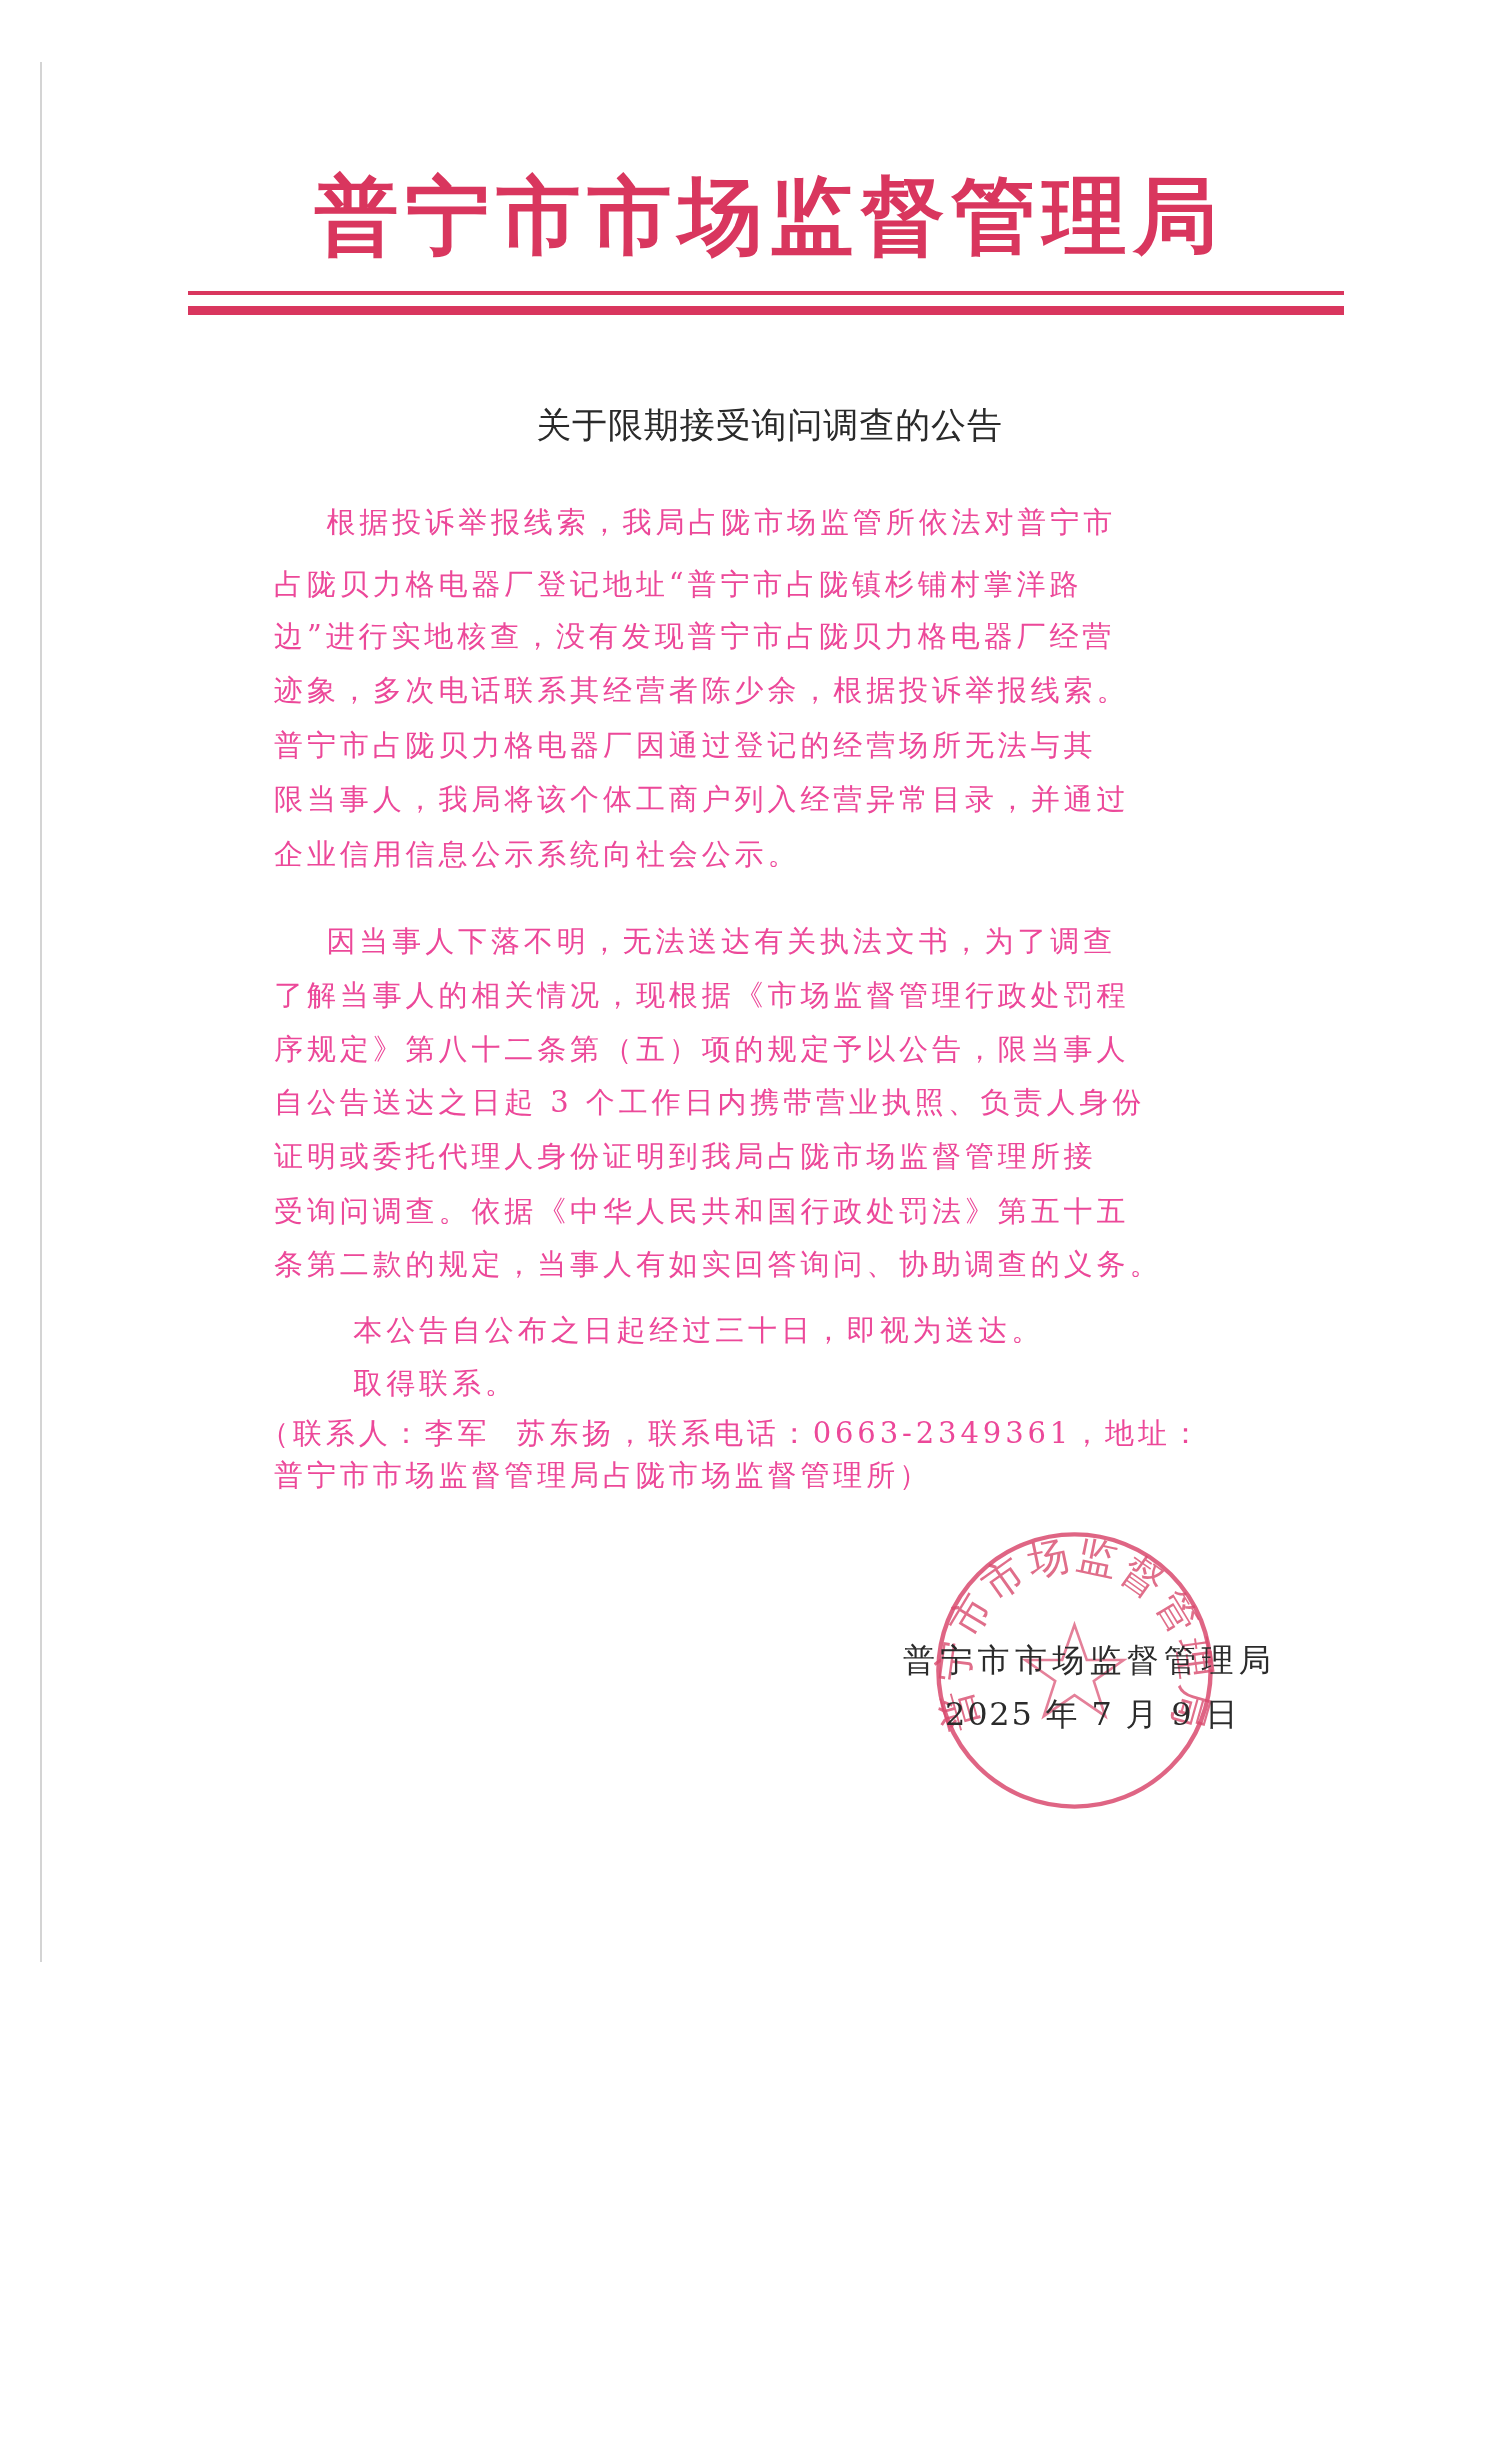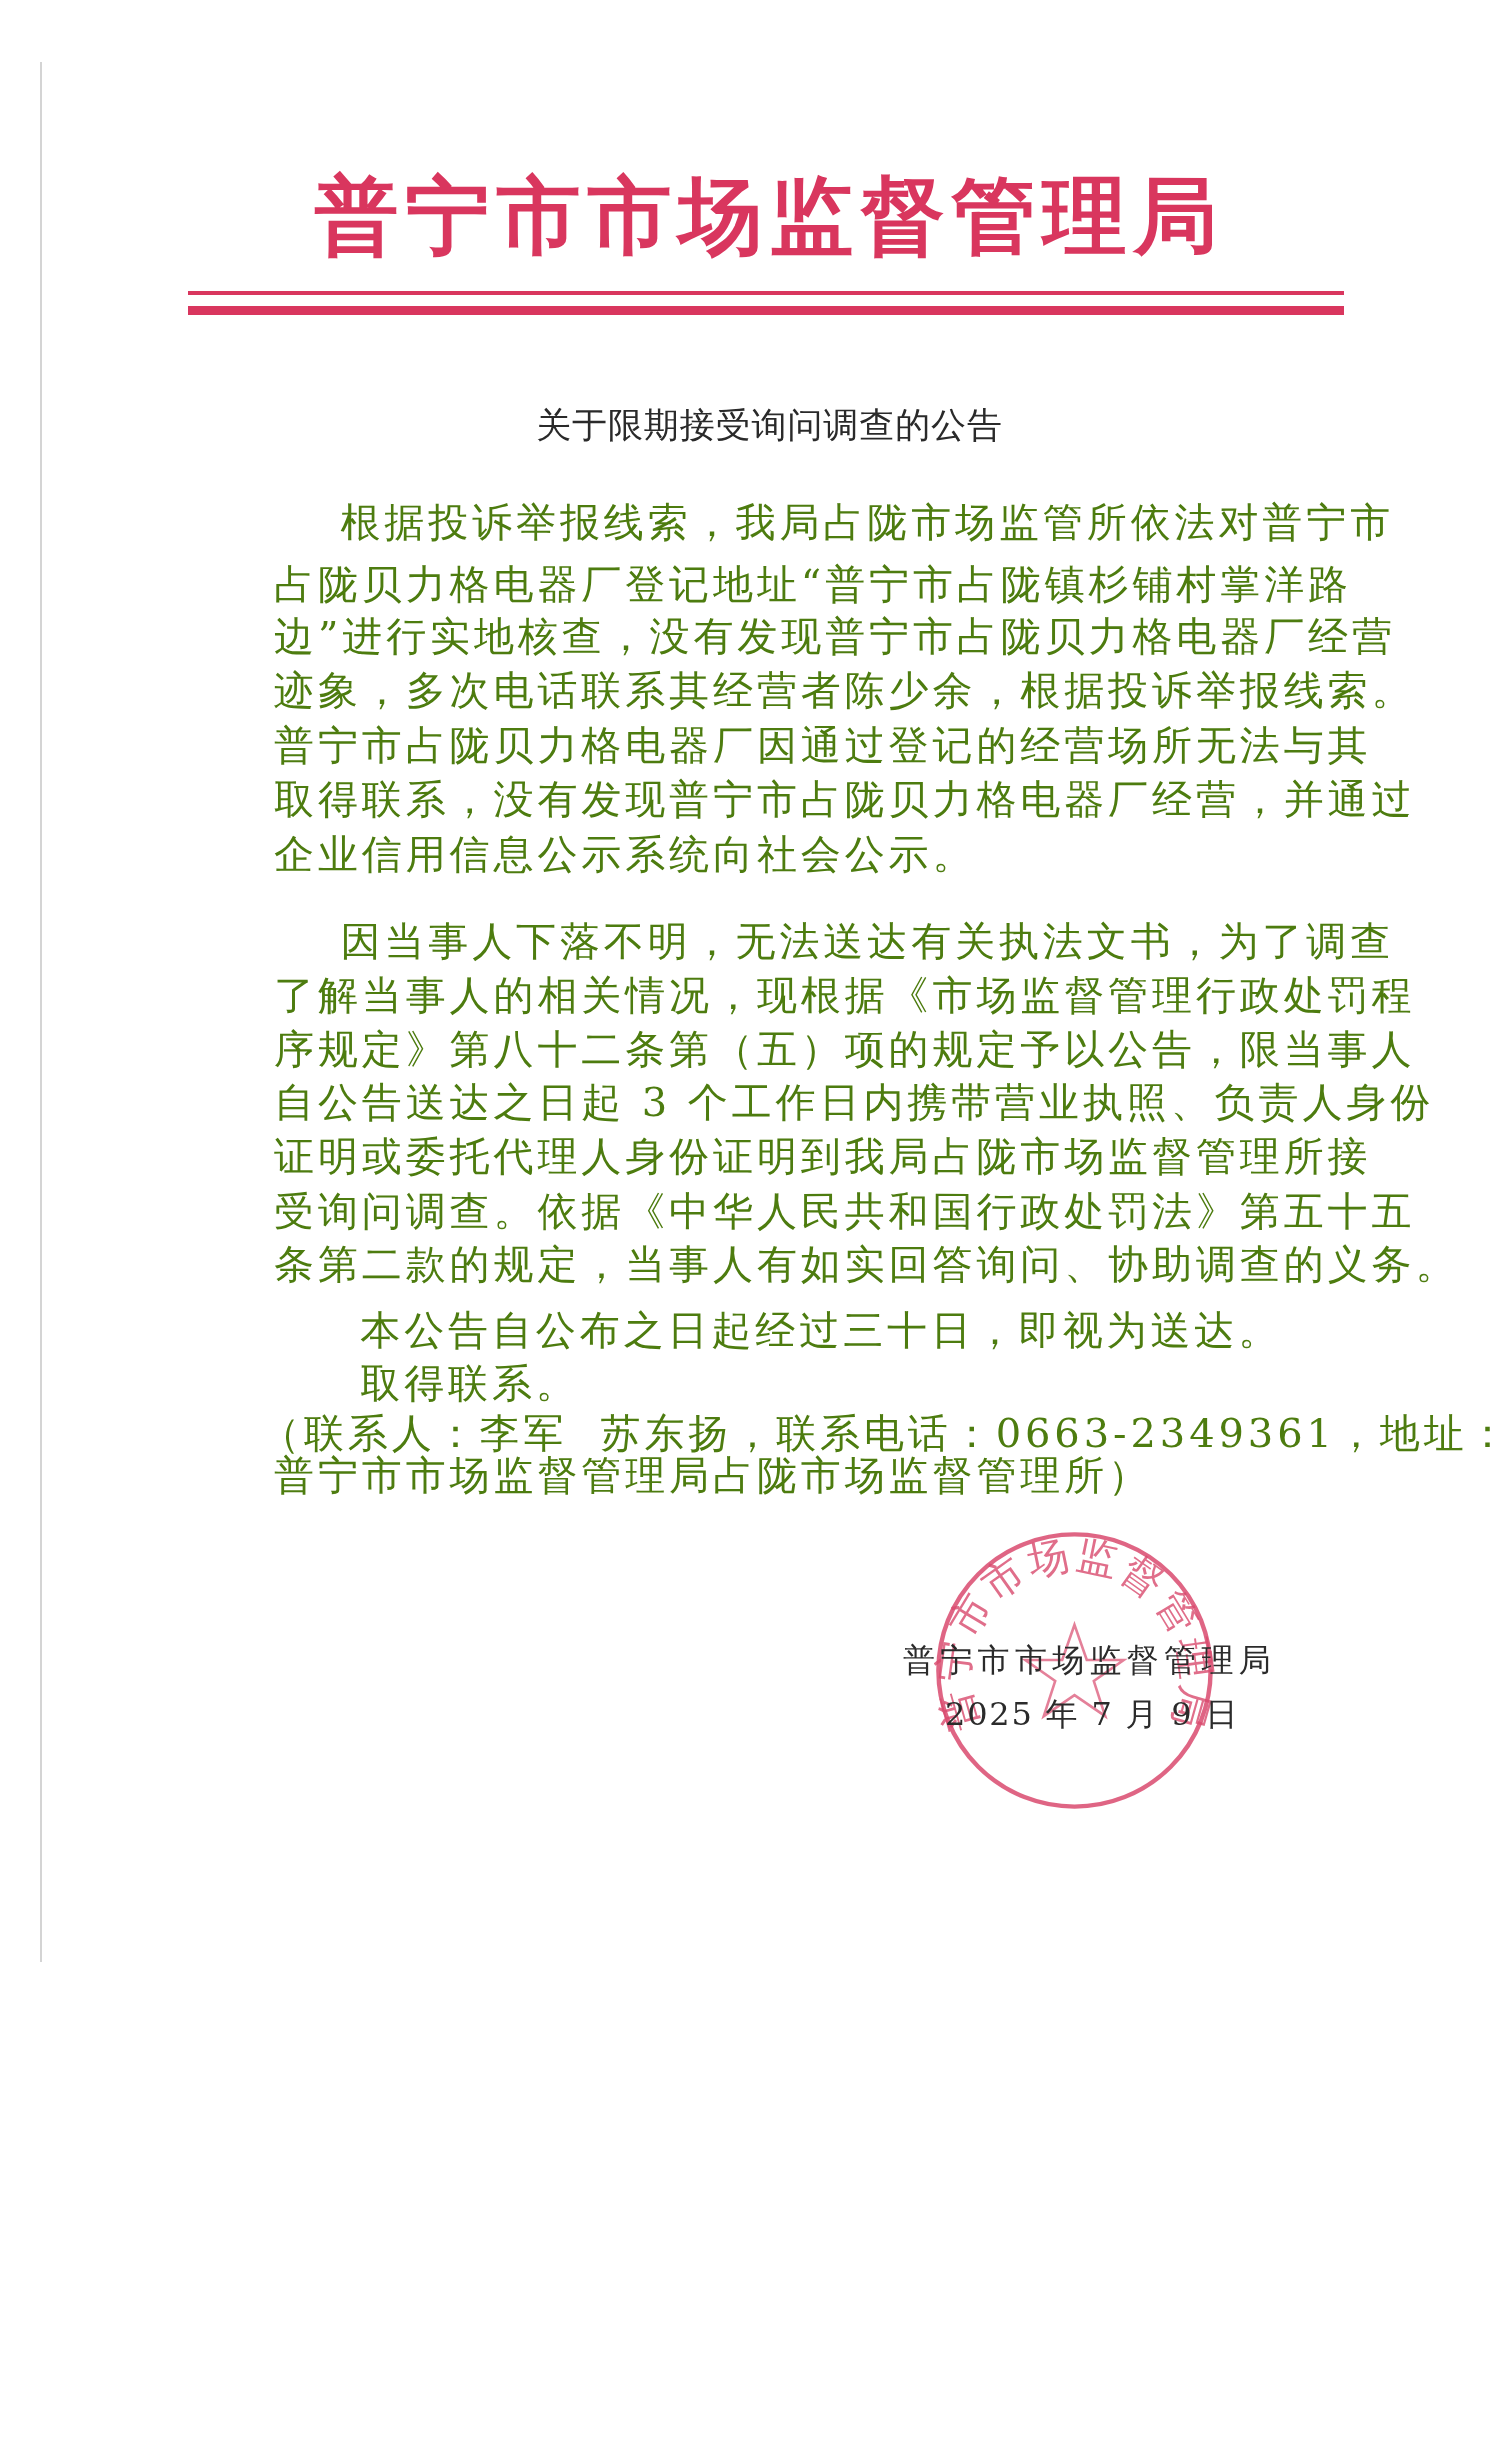--- a/index.html
+++ b/index.html
@@ -6,43 +6,43 @@
   body { width: 1495px; height: 2462px; position: relative; overflow: hidden;
          font-family: "DejaVu Serif", "Liberation Serif", serif; color: #2a2a2a; }
   .scan-edge { position: absolute; left: 40px; top: 62px; width: 1.8px; height: 1900px; background: #d4d4d4; }
   .letterhead { position: absolute; left: 0; top: 167px; width: 1539px; text-align: center;
                 font-family: "DejaVu Serif", "Liberation Serif", serif; font-weight: bold;
                 font-size: 84px; line-height: 97px; color: #d9365e; letter-spacing: 7px; }
   .rule-thin { position: absolute; left: 188px; top: 291px; width: 1156px; height: 4.4px; background: #d9365e; }
   .rule-thick { position: absolute; left: 188px; top: 306px; width: 1156px; height: 8.8px; background: #d9365e; }
   .doc-title { position: absolute; left: 0; top: 403px; width: 1539px; text-align: center;
                font-size: 35px; line-height: 44px; color: #2a2a2a; letter-spacing: 0.9px; }
-  .line { position: absolute; left: 274px; width: 1020px; font-size: 40px; line-height: 39px;
-          white-space: pre; letter-spacing: 3.9px; color: #4d7c0f; }
+  .line { position: absolute; left: 274px; width: 1020px; font-size: 29px; line-height: 39px;
+          white-space: pre; letter-spacing: 3.9px; color: #ec4899; }
   .sig { position: absolute; font-size: 32px; line-height: 35px; white-space: pre; color: #2b2b2b; letter-spacing: 5.3px; }
   .seal { position: absolute; left: 934px; top: 1530px; width: 281px; height: 281px; }
 </style>
 </head>
 <body>
 
 <div class="scan-edge"></div>
 
 <div class="letterhead">普宁市市场监督管理局</div>
 <div class="rule-thin"></div>
 <div class="rule-thick"></div>
 
 <div class="doc-title">关于限期接受询问调查的公告</div>
 
 <div>
   <div class="line" style="top:503px">    根据投诉举报线索，我局占陇市场监管所依法对普宁市</div>
   <div class="line" style="top:565px">占陇贝力格电器厂登记地址“普宁市占陇镇杉铺村掌洋路</div>
   <div class="line" style="top:617px">边”进行实地核查，没有发现普宁市占陇贝力格电器厂经营</div>
   <div class="line" style="top:671px">迹象，多次电话联系其经营者陈少余，根据投诉举报线索。</div>
   <div class="line" style="top:726px">普宁市占陇贝力格电器厂因通过登记的经营场所无法与其</div>
-  <div class="line" style="top:780px">取得联系，没有发现普宁市占陇贝力格电器厂经营，并通过</div>
+  <div class="line" style="top:780px">限当事人，我局将该个体工商户列入经营异常目录，并通过</div>
   <div class="line" style="top:835px">企业信用信息公示系统向社会公示。</div>
 </div>
 
 <div>
   <div class="line" style="top:922px">    因当事人下落不明，无法送达有关执法文书，为了调查</div>
   <div class="line" style="top:976px">了解当事人的相关情况，现根据《市场监督管理行政处罚程</div>
   <div class="line" style="top:1030px">序规定》第八十二条第（五）项的规定予以公告，限当事人</div>
   <div class="line" style="top:1083px">自公告送达之日起 3 个工作日内携带营业执照、负责人身份</div>
   <div class="line" style="top:1137px">证明或委托代理人身份证明到我局占陇市场监督管理所接</div>
   <div class="line" style="top:1192px">受询问调查。依据《中华人民共和国行政处罚法》第五十五</div>

